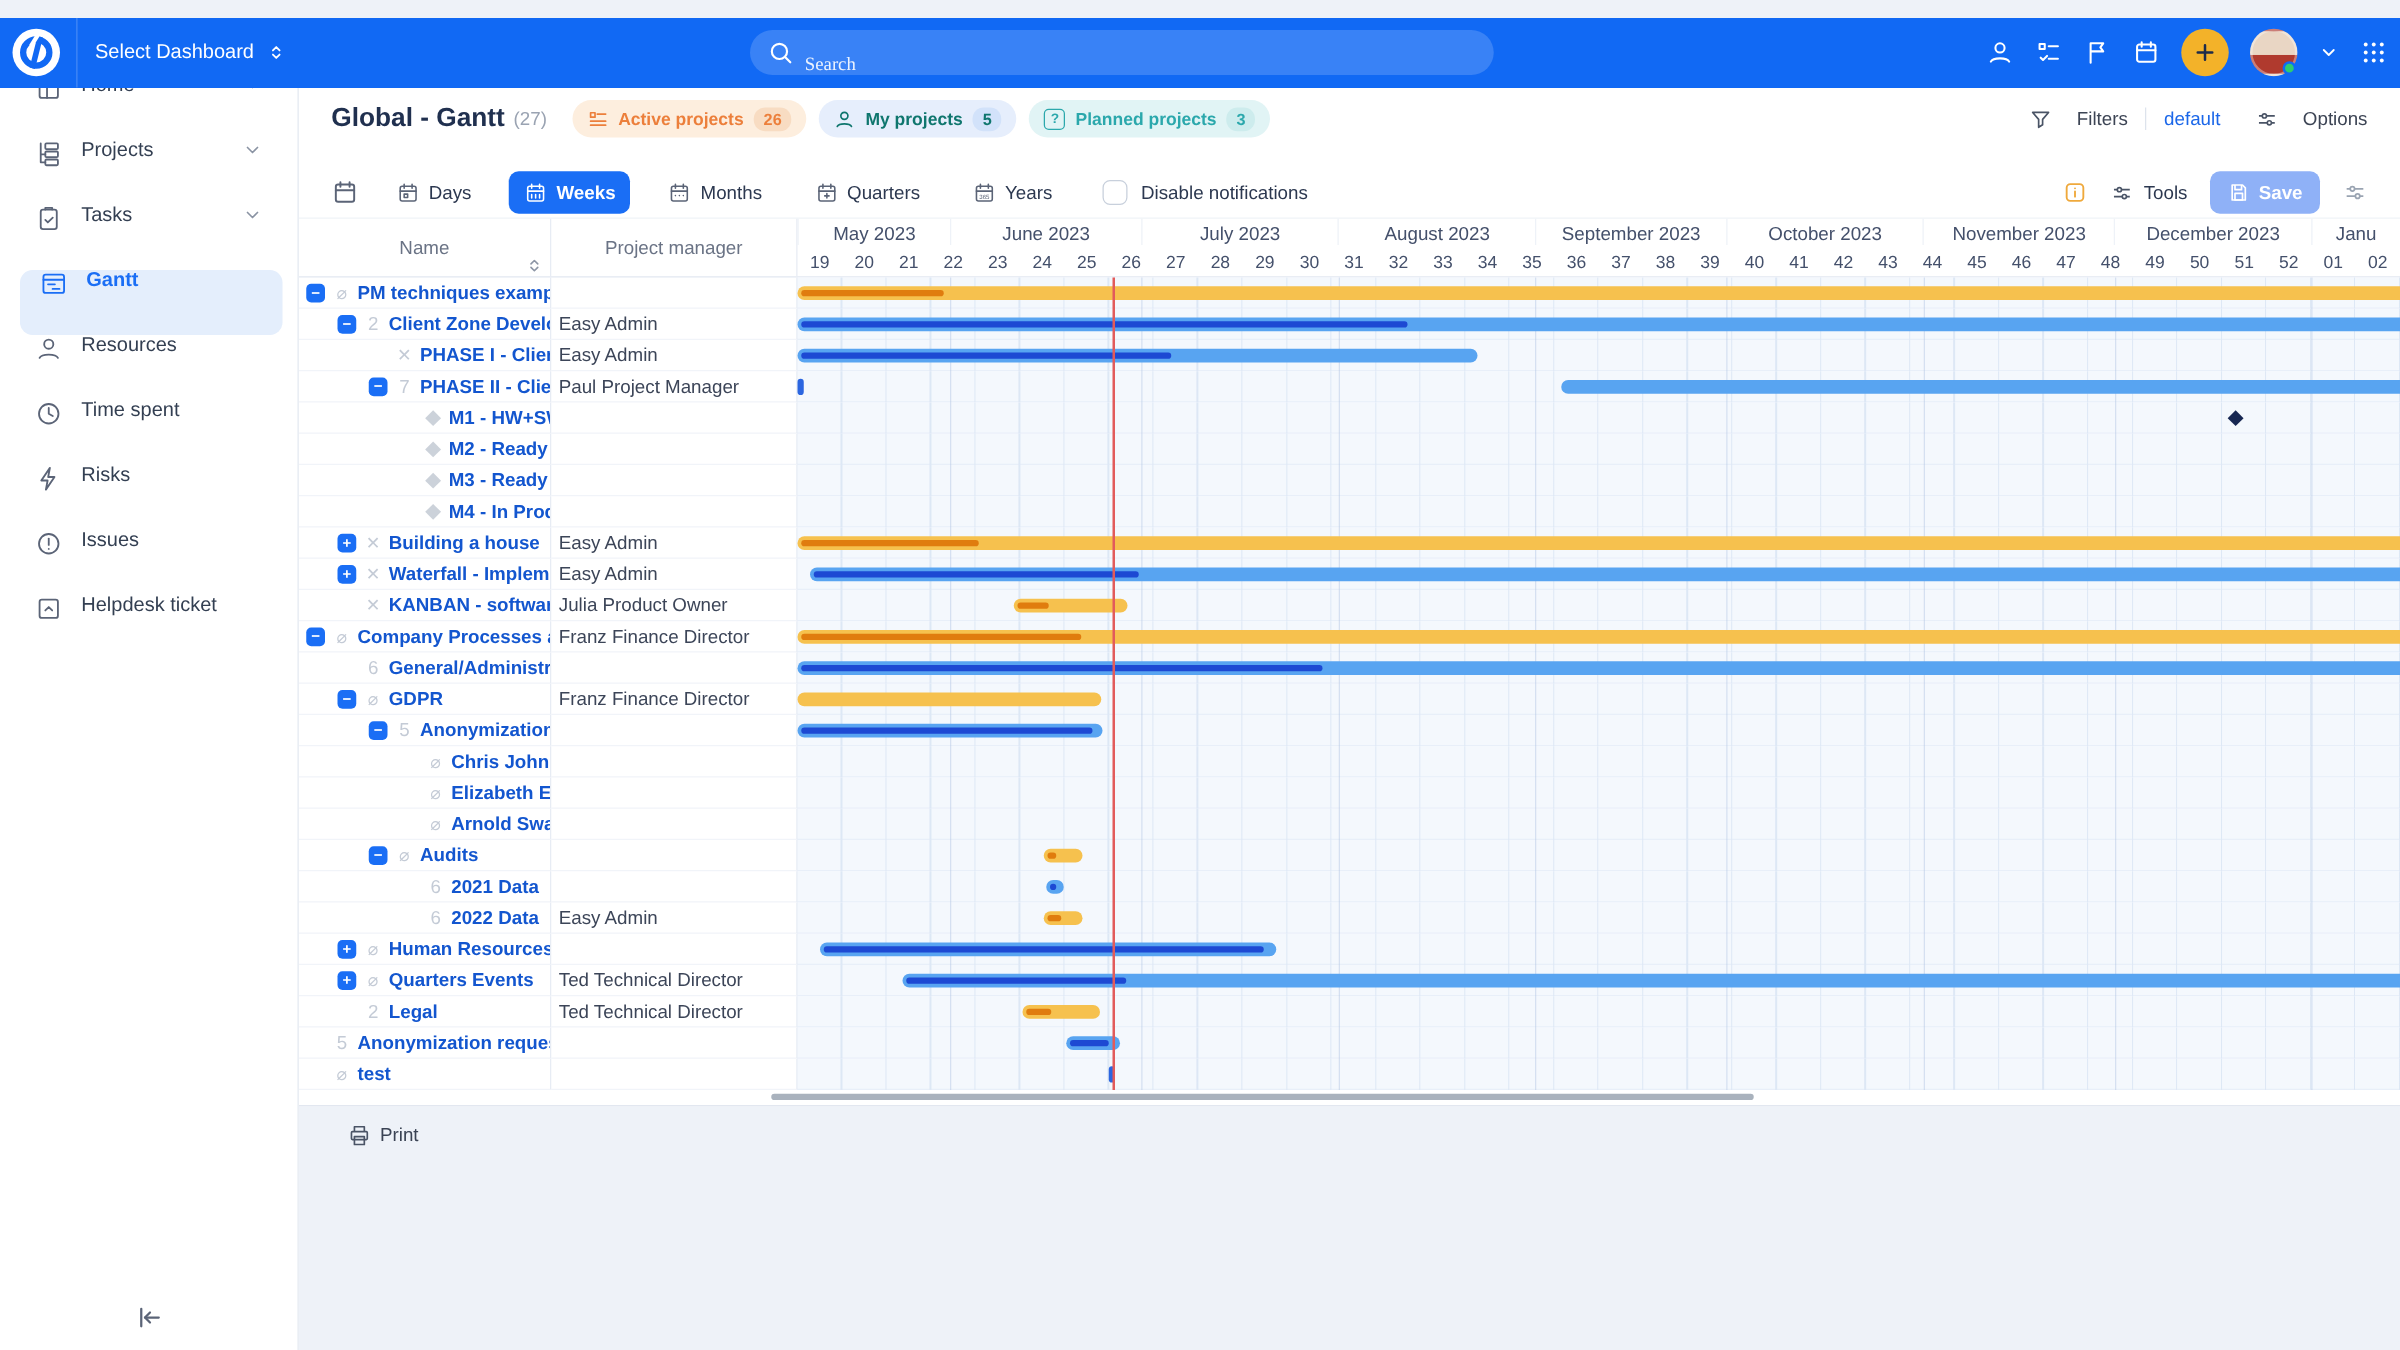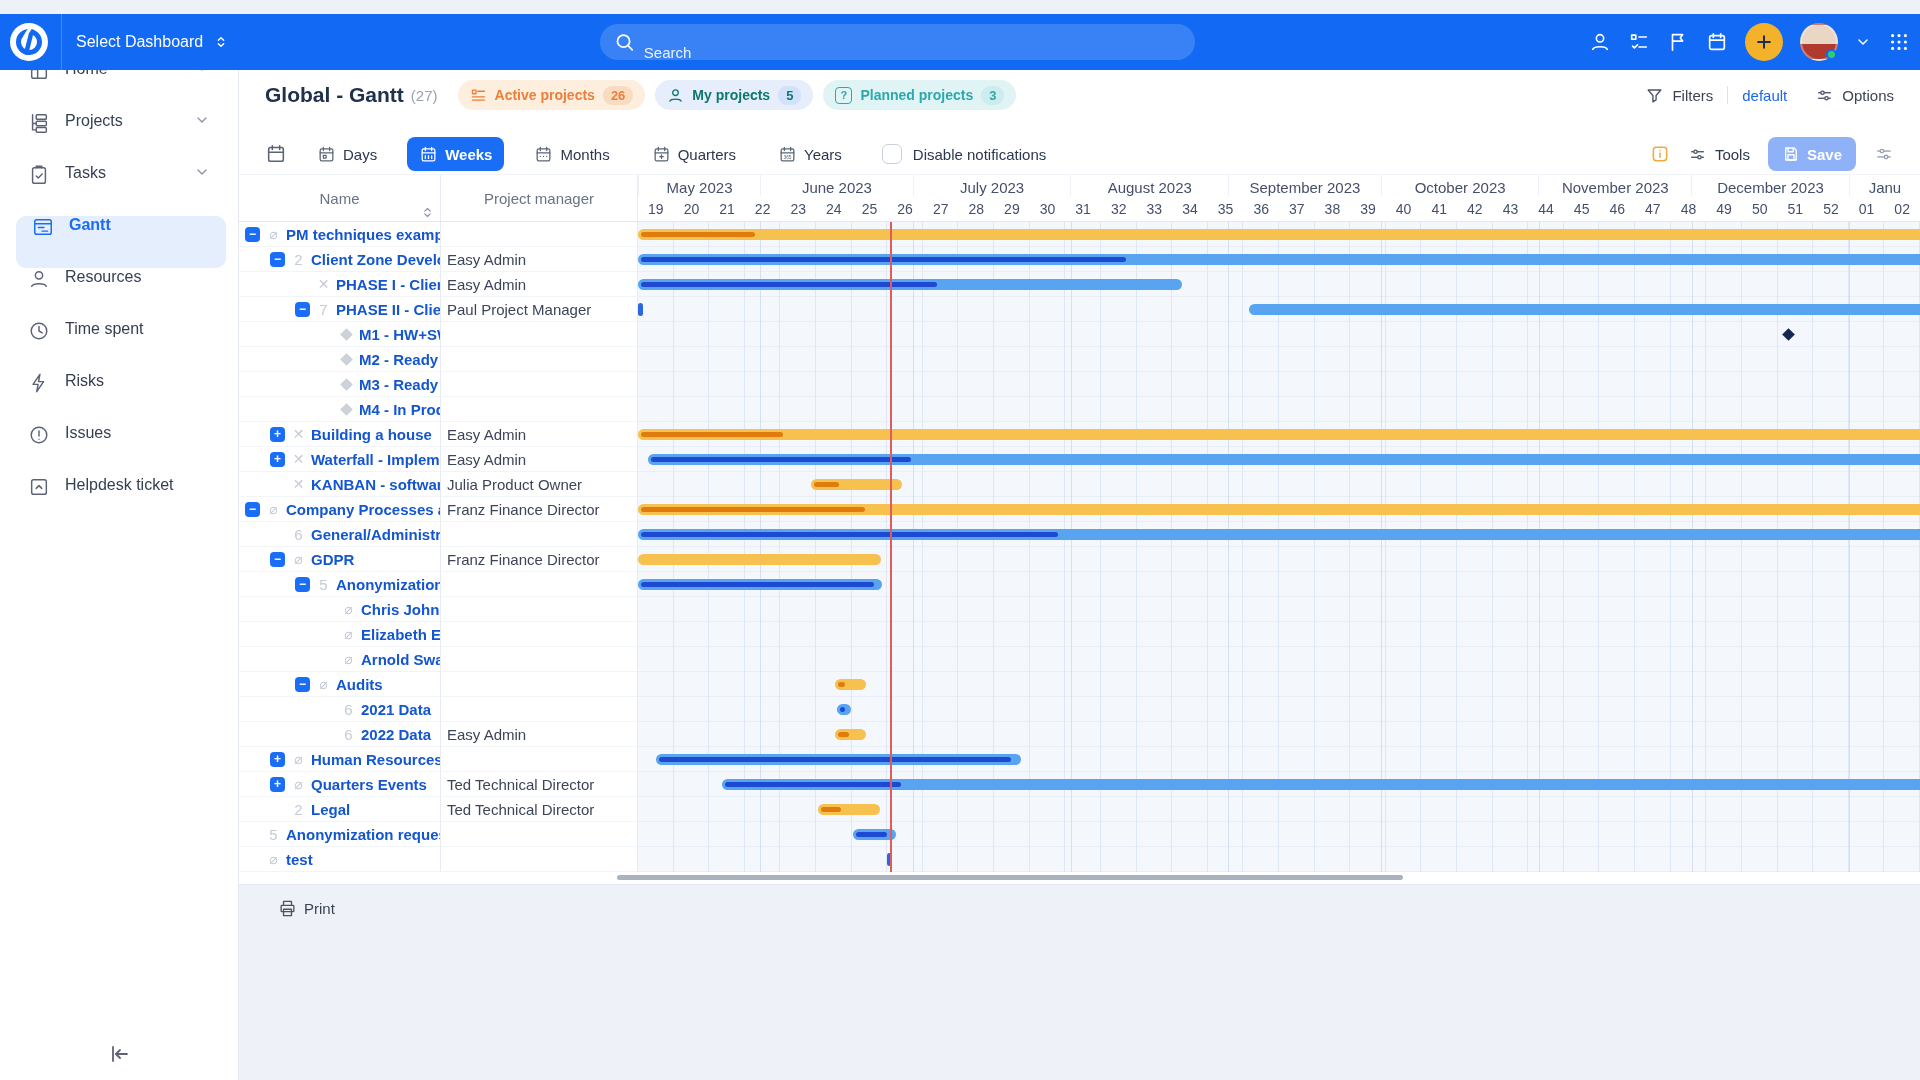--- a/index.html
+++ b/index.html
@@ -8,21 +8,21 @@
 
   
   .topbar { position:fixed; top:14px; left:0; width:1920px; height:56px; background:#1169f4;
     display:flex; align-items:center; z-index:20; }
   .logo { width:40px; height:40px; margin-left:9px; flex:0 0 auto; }
   .tb-sep { width:1px; height:56px; background:rgba(255,255,255,.22); margin-left:12px; }
   .dash-sel { display:flex; align-items:center; gap:10px; color:#fff; font-size:16px; margin-left:14px; cursor:pointer; }
   .search { position:absolute; left:600px; top:10px; width:595px; height:36px; border-radius:18px;
     background:rgba(255,255,255,.17); display:flex; align-items:center; padding:0 14px; gap:9px; }
   .search input { background:transparent; border:none; outline:none; color:#fde047; font-size:15px; width:100%;
-    font-family:Liberation Sans, sans-serif;margin-top:20px; }
+    font-family:Liberation Serif, serif;margin-top:20px; }
   .search input::placeholder { color:rgba(255,255,255,.9); }
   .tb-right { position:absolute; right:10px; top:0; height:56px; display:flex; align-items:center; gap:17px; }
   .tb-ic { color:#fff; width:22px; height:22px; cursor:pointer; }
   .plus-btn { width:38px; height:38px; border-radius:50%; background:#f3b229; display:flex; align-items:center;
     justify-content:center; color:#1d2b4a; cursor:pointer; }
   .avatar { width:38px; height:38px; border-radius:50%; position:relative; cursor:pointer;
     background:linear-gradient(180deg,#e9d6c4 0 55%, #b03a2e 55% 100%); border:2px solid rgba(255,255,255,.35); }
   .avatar .dot { position:absolute; right:-1px; bottom:-1px; width:11px; height:11px; border-radius:50%;
     background:#2ecc71; border:2px solid #1169f4; }
   .tb-chev { color:#fff; width:16px; height:16px; cursor:pointer; }
@@ -49,21 +49,21 @@
   .badge { height:30px; border-radius:15px; display:flex; align-items:center; gap:8px; padding:0 12px;
     font-size:14px; font-weight:bold; cursor:pointer; }
   .badge .cnt { border-radius:9px; padding:2px 8px; font-size:13px; }
   .badge.orange { background:#fdeede; color:#ec7f3b; } .badge.orange .cnt { background:#f8dcc2; }
   .badge.blue { background:#e6eefc; color:#0f766e; } .badge.blue .cnt { background:#d2e2fa; }
   .badge.teal { background:#e1f4f5; color:#2ba8ac; } .badge.teal .cnt { background:#cdeced; }
   .badge .bic { width:17px; height:17px; }
   .q-ic { width:17px; height:17px; border:1.6px solid #2ba8ac; border-radius:4px; font-size:11px; font-weight:bold;
     display:flex; align-items:center; justify-content:center; }
   .p-head-right { margin-left:auto; display:flex; align-items:center; gap:14px; font-size:15px; color:#3c4454; }
-  .ph-item { display:flex; align-items:center; gap:8px; cursor:pointer; }
+  .ph-item { display:flex; align-items:center; gap:19px; cursor:pointer; }
   .ph-item .ic { width:19px; height:19px; color:#4a5466; }
   .vdiv { width:1px; height:18px; background:#dde3ec; }
   .link-default { color:#1b67e9; cursor:pointer; }
 
   .p-tools { height:40px; display:flex; align-items:center; padding:0 26px; }
   .lone-cal { width:22px; height:22px; color:#5b6477; cursor:pointer; margin-right:18px; }
   .scale-btns { display:flex; gap:18px; }
   .scale-btn { height:34px; border-radius:8px; padding:0 12px; display:flex; align-items:center; gap:7px;
     font-size:15px; color:#2c3850; cursor:pointer; background:transparent; border:none;
     font-family:"Liberation Sans",sans-serif; }

